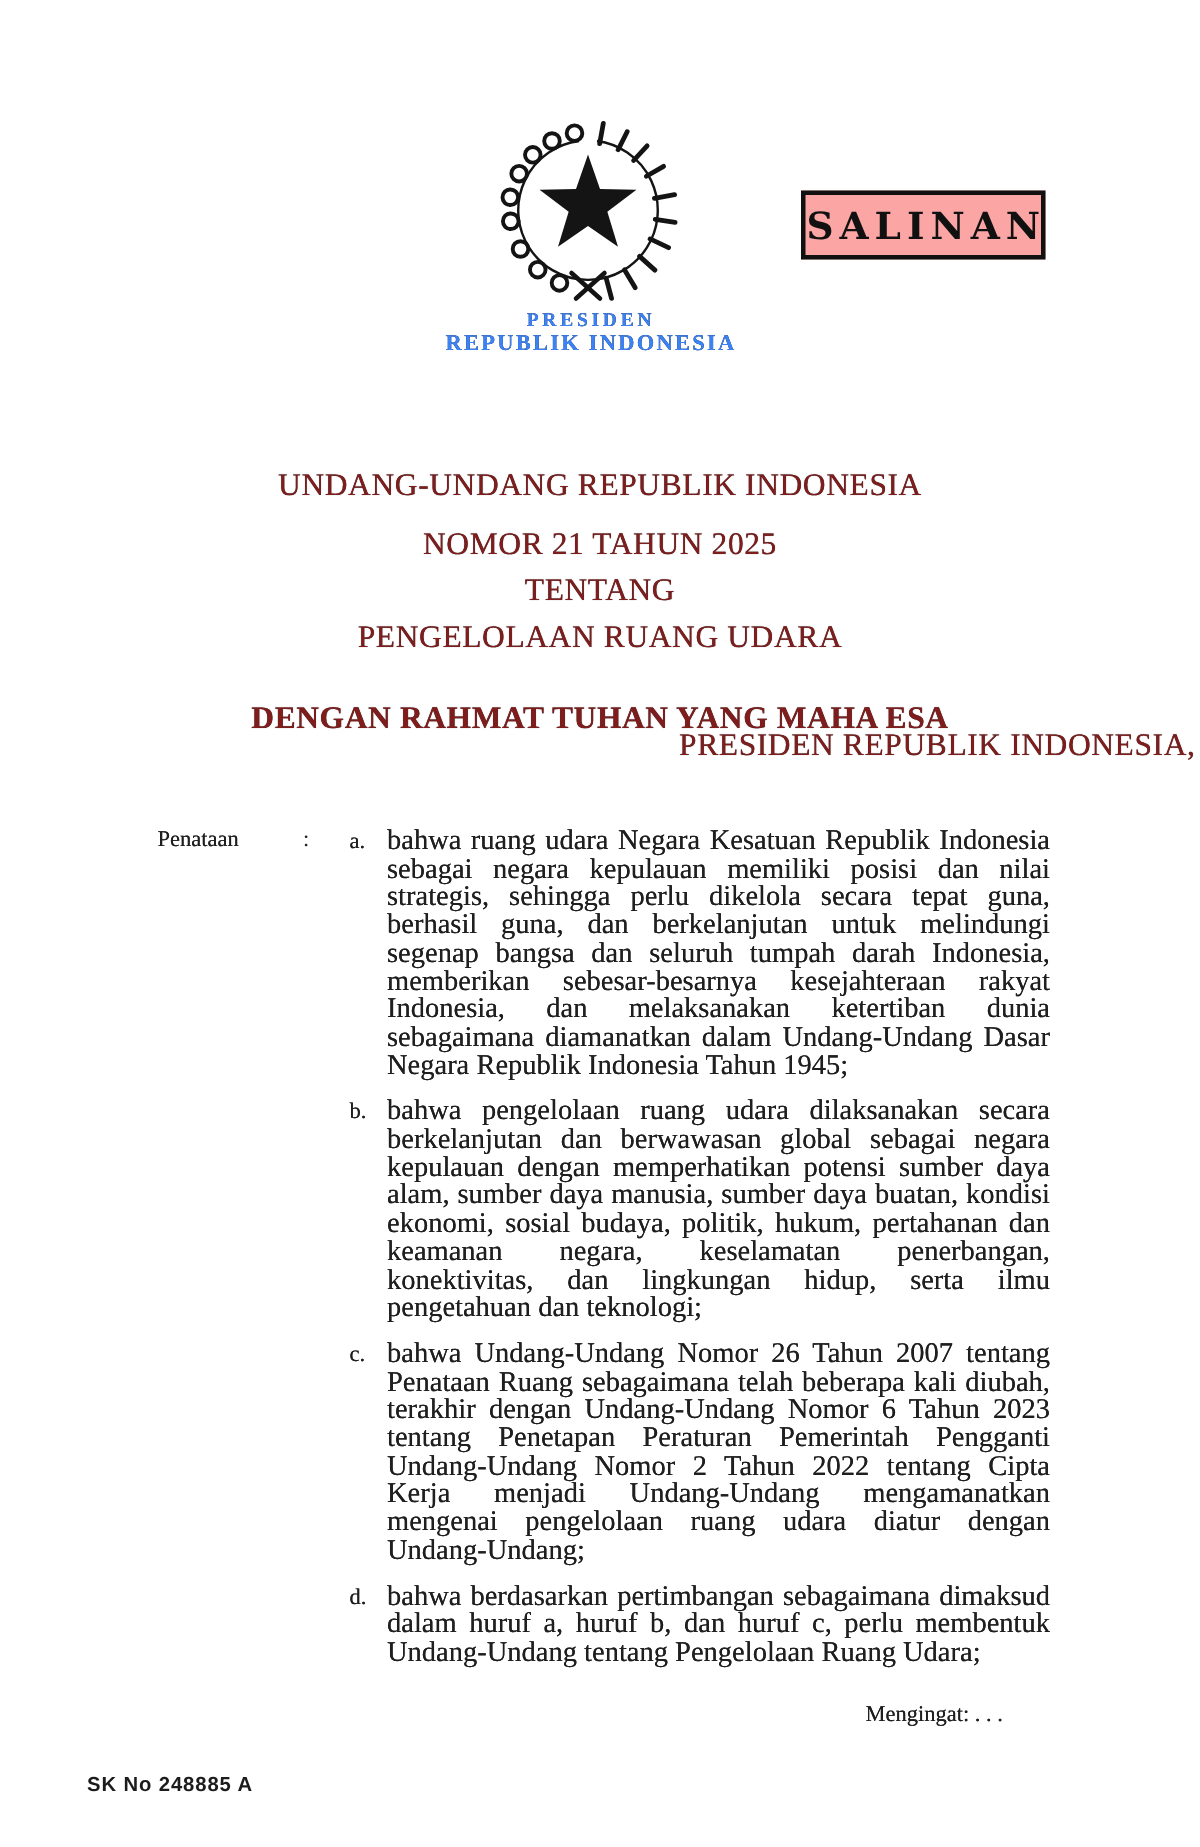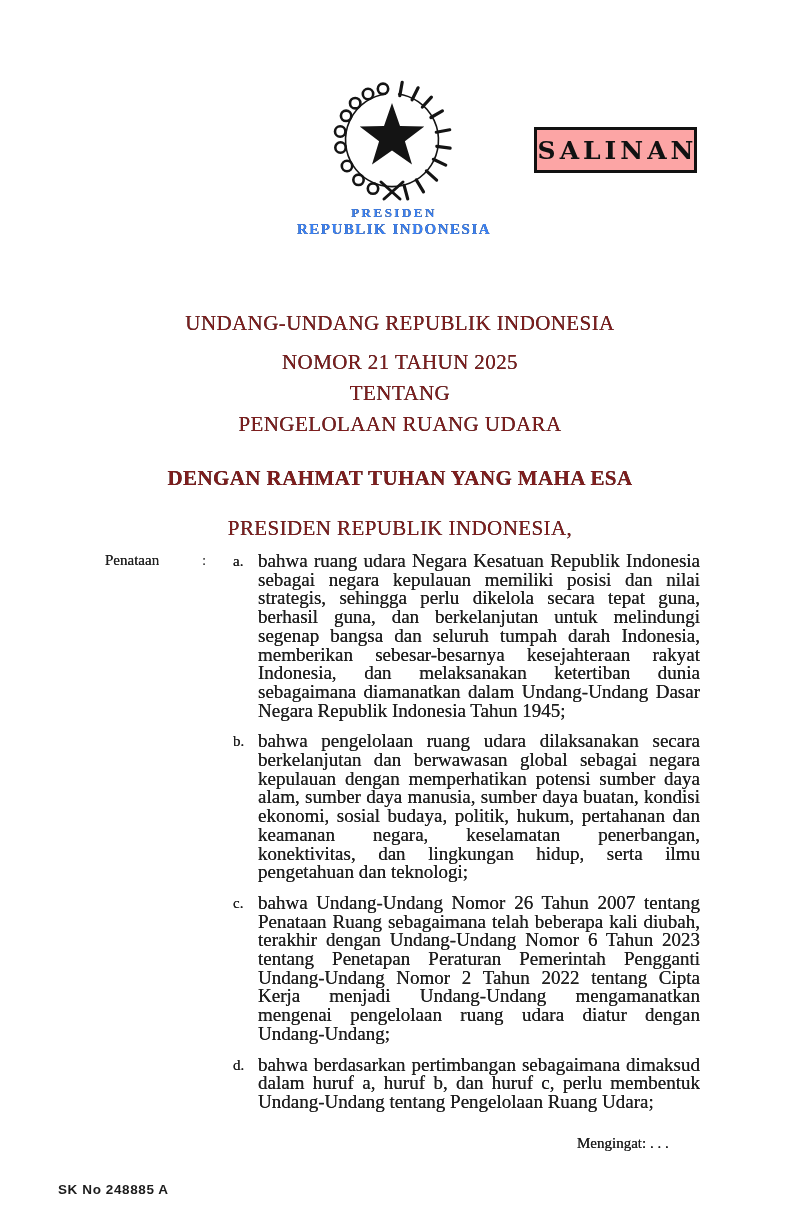--- a/index.html
+++ b/index.html
@@ -37,21 +37,21 @@
     color:#111;transform:translateX(2px);
   }
   
   .titleline{
     left:3px;width:794px;text-align:center;
     font-size:21px;letter-spacing:.4px;
     color:#7f1d1d;text-shadow:0 0 .45px #1b1b1b;
     white-space:nowrap;
   }
   .t1{top:311px;} .t2{top:332px;margin-top:18px;} .t3{top:381px;text-align:center;} .t4{top:412px;}
-  .t5{top:466px;font-weight:bold;} .t6{top:516px;}
+  .t5{top:466px;font-weight:bold;} .t6{top:484px;text-align:right;}
   
   .menimbang-label{left:105px;top:552px;font-size:15px;text-shadow:0 0 .4px #222;}
   .menimbang-colon{left:202px;top:552px;font-size:15px;}
   .consider-items{left:233px;top:552px;width:467px;}
   .consider-item{display:flex;margin:0 0 12px 0;}
   .consider-item .letter{
     width:25px;flex:0 0 25px;
     font-size:15px;line-height:18.7px;text-shadow:0 0 .4px #222;
   }
   .consider-item p{

